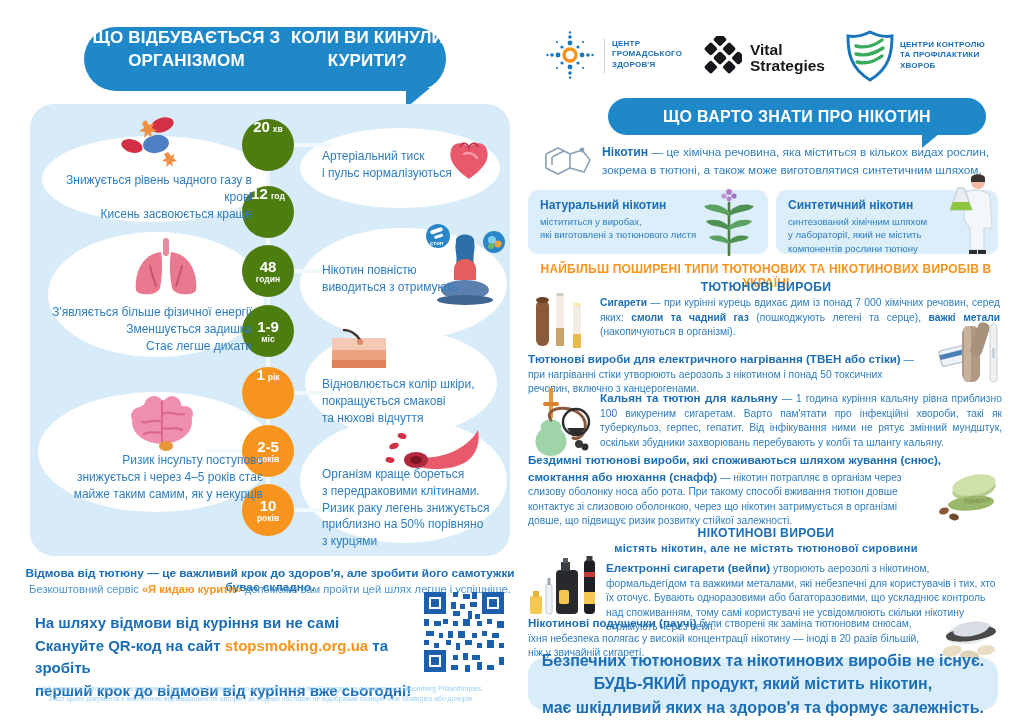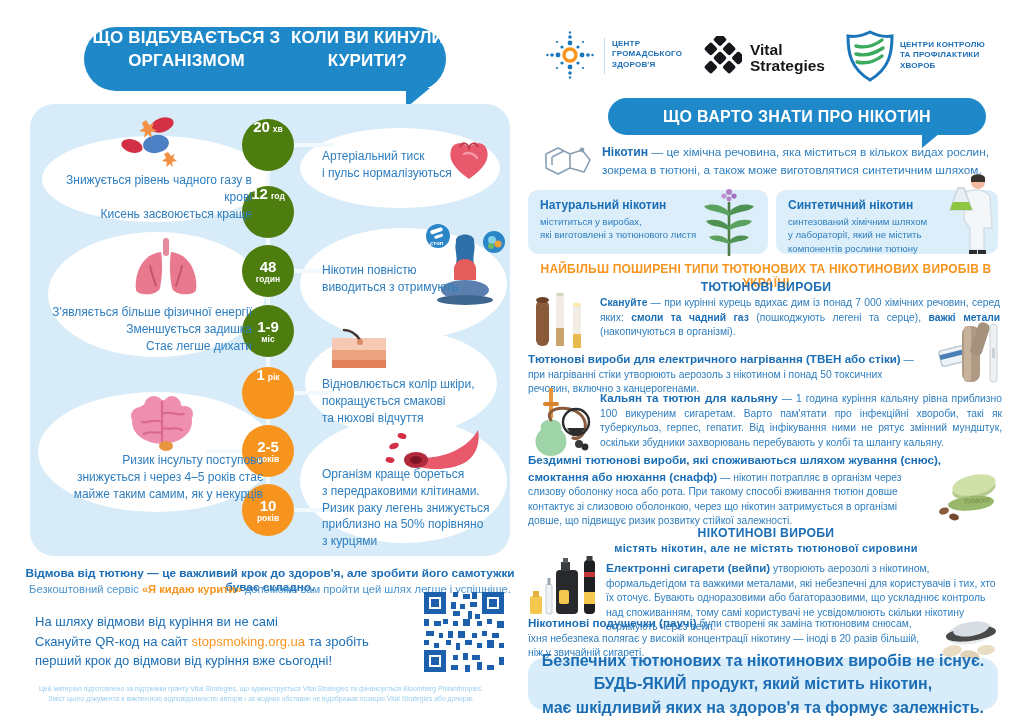--- a/index.html
+++ b/index.html
@@ -24,21 +24,21 @@
   .tl-circle .u { font-size:8.5px; font-weight:bold; margin-top:1px; }
   .c-blue { background:#4d7c0f; }
   .c-orange { background:#f7941e; }
 
   .tl-text { color:#2e7ebf; font-size:12px; line-height:1.4; }
   .tl-text.right-al { text-align:right; }
 
   .cta1 { left:25px; top:566px; width:490px; text-align:center; color:#1b6eb5; font-weight:bold; font-size:11.8px; }
   .cta2 { left:25px; top:583px; width:490px; text-align:center; color:#4a94cf; font-size:11.2px; }
   .orange-b { color:#f7941e; font-weight:bold; }
-  .qr-text { left:35px; top:612px; width:385px; color:#1b6eb5; font-weight:normal; font-size:13px; line-height:1.5; }
+  .qr-text { left:35px; top:612px; width:385px; color:#1b6eb5; font-weight:bold; font-size:15px; line-height:1.5; }
   .qr-link { color:#f7941e; cursor:pointer; }
   .footer-note { left:22px; top:684px; width:478px; text-align:center; color:#9bcff0; font-size:6.8px; line-height:1.5; }
 
   
   .logo-text-blue { color:#1b6eb5; font-weight:bold; font-size:8px; line-height:1.3; letter-spacing:.2px; }
   .logo-sep { width:1px; background:#c6d6e2; }
   .vital-text { color:#17171b; font-weight:bold; font-size:15.5px; line-height:1.05; }
 
   .pill-header { left:608px; top:98px; width:378px; height:37px; background:#1e88c9; border-radius:19px;
     color:#fff; font-weight:bold; font-size:16px; display:flex; align-items:center; justify-content:center; letter-spacing:.3px; }
@@ -422,21 +422,21 @@
         <ellipse cx="10.5" cy="8" rx="6.5" ry="3" fill="#6b4227"></ellipse>
       <rect x="24" y="2" width="8" height="52" rx="3" fill="#f1ece4"></rect>
         <rect x="24" y="36" width="8" height="18" fill="#caa36a"></rect>
         <ellipse cx="28" cy="2.5" rx="4" ry="1.8" fill="#d8d2c6"></ellipse>
       <rect x="41" y="12" width="8" height="44" rx="3" fill="#f1ece4"></rect>
         <rect x="41" y="42" width="8" height="14" fill="#e8b94f"></rect>
         <ellipse cx="45" cy="12.5" rx="4" ry="1.8" fill="#fce9a8"></ellipse>
     </svg>
   </div>
   <div class="abs r-par just" style="left:600px;top:296px;width:400px;">
-    <span class="lead">Скануйте</span><span> — при курінні курець вдихає дим із понад 7 000 хімічних речовин, серед яких: </span><span class="lead">смоли та чадний газ</span><span> (пошкоджують легені та серце), </span><span class="lead">важкі метали</span><span> (накопичуються в організмі).</span>
+    <span class="lead">Сигарети</span><span> — при курінні курець вдихає дим із понад 7 000 хімічних речовин, серед яких: </span><span class="lead">смоли та чадний газ</span><span> (пошкоджують легені та серце), </span><span class="lead">важкі метали</span><span> (накопичуються в організмі).</span>
   </div>
 
   <div class="abs r-par" style="left:528px;top:351px;width:398px;">
     <span class="lead" style="font-size:11.6px;">Тютюнові вироби для електричного нагрівання (ТВЕН або стіки)</span><span> — при нагріванні стіки утворюють аерозоль з нікотином і понад 50 токсичних речовин, включно з канцерогенами.</span>
   </div>
   <div class="abs" style="left:934px;top:322px;">
     <svg width="74" height="66" viewBox="0 0 74 66">
       <rect x="6" y="26" width="26" height="16" rx="3" fill="#eef3f7" stroke="#b9c6d0" stroke-width="1.4" transform="rotate(-14 19 34)"></rect>
       <rect x="6" y="30" width="26" height="5" fill="#4a7fb5" transform="rotate(-14 19 34)"></rect>
       <rect x="28" y="4" width="18" height="56" rx="8" fill="#b09a84"></rect>

